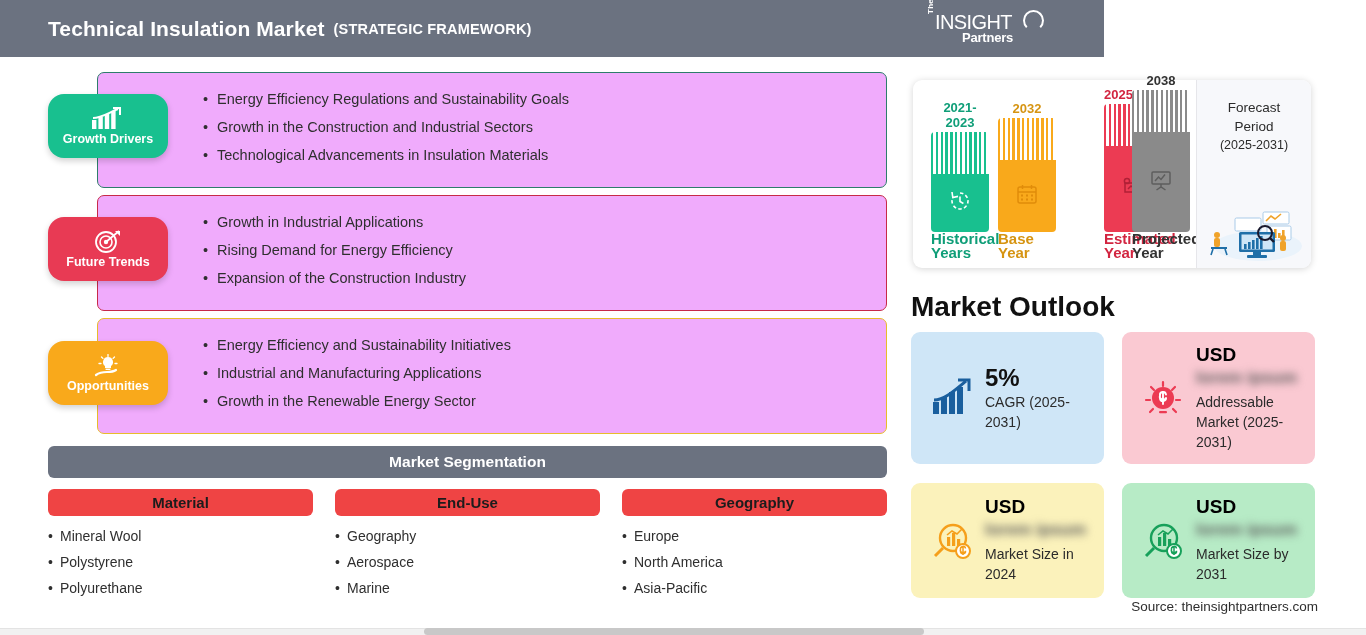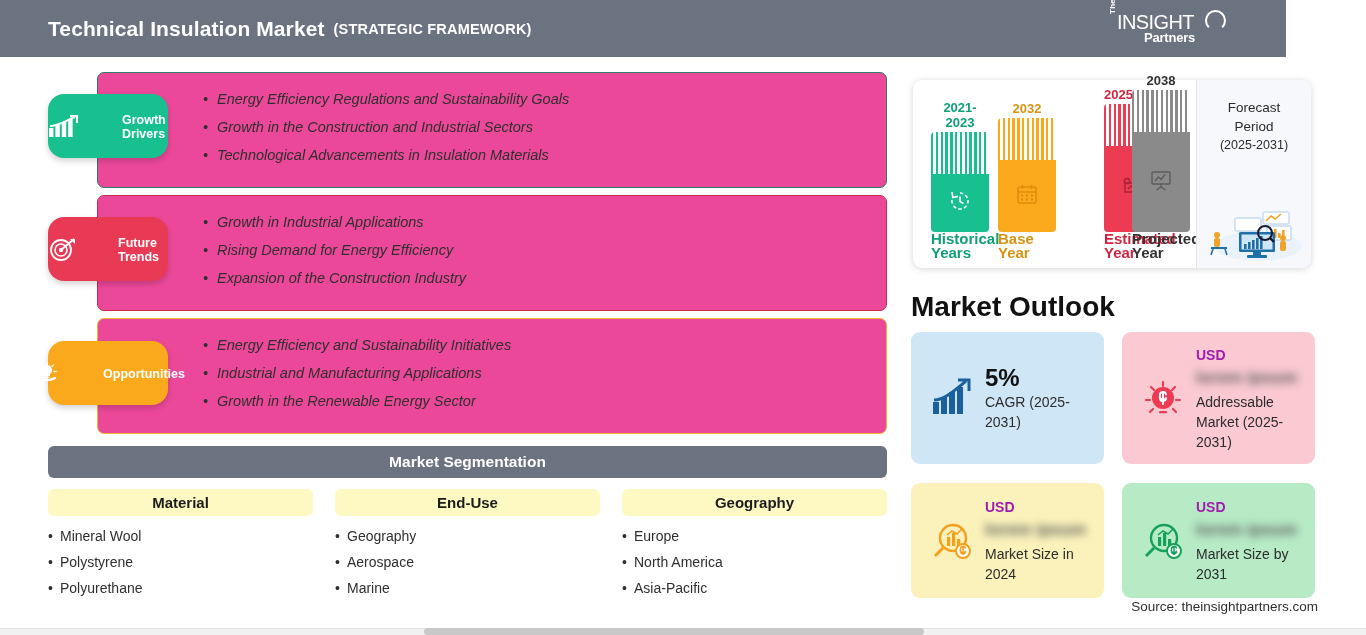--- a/index.html
+++ b/index.html
@@ -6,21 +6,21 @@
   html, body {
     width: 1366px; height: 635px;
     font-family: "Liberation Sans", sans-serif;
     background: #ffffff;
     overflow: hidden;
   }
   .page { position: relative; width: 1366px; height: 635px; background: #fff; }
 
   
   .header {
-    position: absolute; left: 0; top: 0; width: 1286px; height: 57px;
+    position: absolute; left: 0; top: 0; width: 1104px; height: 57px;
     background: #6b7280; display: flex; align-items: center;
   }
   .header-title {
     margin-left: 48px; color: #ffffff; font-size: 21px; font-weight: bold;
     letter-spacing: .1px;
   }
   .header-sub {
     color: #ffffff; font-size: 14.5px; font-weight: bold; margin-left: 9px;
     letter-spacing: .2px;
   }
@@ -42,56 +42,56 @@
   }
   .logo .arc {
     position: absolute; left: 97px; top: 1px; width: 21px; height: 21px;
     border: 2.5px solid #fff; border-radius: 50%; border-bottom-color: transparent;
   }
 
   
   .pillar { position: absolute; }
   .pillar-box {
     position: absolute; left: 97px; width: 790px;
-    border: 1px solid #2e7d6b; border-radius: 7px; background: #ec4899; font-style: italic;
+    border: 1px solid #2e7d6b; border-radius: 7px; background: #f0abfc;
   }
   .pillar-box.red { border-color: #c72a48; }
   .pillar-box.amber { border-color: #e8bc2a; }
   .pillar-list { padding: 12px 0 12px 105px; }
   .pillar-list li {
     list-style: none; font-size: 14.5px; color: #2f2f2f; line-height: 28px;
     position: relative; padding-left: 14px;
   }
   .pillar-list li::before {
     content: "\2022"; position: absolute; left: 0; top: 0; color: #2f2f2f;
   }
   .badge {
     position: absolute; left: 48px; width: 120px; height: 64px; border-radius: 16px;
-    color: #fff; display: flex; flex-direction: row; align-items: center;
-    justify-content: center; box-shadow: 0 3px 6px rgba(0,0,0,.18); z-index: 4; gap: 40px;
+    color: #fff; display: flex; flex-direction: column; align-items: center;
+    justify-content: center; box-shadow: 0 3px 6px rgba(0,0,0,.18); z-index: 4;
   }
   .badge.green { background: #18c08f; }
   .badge.red { background: #e83a54; }
   .badge.amber { background: #f9a91b; }
   .badge-label { font-size: 12.5px; font-weight: bold; margin-top: 2px; }
   .badge-icon { height: 23px; display: flex; align-items: flex-end; }
 
   
   .seg-header {
     position: absolute; left: 48px; top: 446px; width: 839px; height: 32px;
     background: #6b7280; border-radius: 6px; color: #fff; font-size: 15.5px;
     font-weight: bold; display: flex; align-items: center; justify-content: center;
   }
   .seg-cols {
     position: absolute; left: 48px; top: 489px; width: 839px;
     display: flex; gap: 22px;
   }
   .seg-col { width: 265px; }
   .seg-pill {
-    height: 27px; background: #fef9c3; border-radius: 6px; display: flex;
+    height: 27px; background: #ef4444; border-radius: 6px; display: flex;
     align-items: center; justify-content: center; font-size: 15px;
     font-weight: bold; color: #1c1c1c;
   }
   .seg-items { margin-top: 10px; }
   .seg-items li {
     list-style: none; font-size: 14px; color: #2f2f2f; line-height: 20px;
     position: relative; padding-left: 12px; margin-bottom: 6px;
   }
   .seg-items li::before {
     content: "\2022"; position: absolute; left: 0; top: 0;
@@ -136,21 +136,21 @@
     position: absolute; left: 911px; top: 291px; font-size: 28px;
     font-weight: bold; color: #111;
   }
   .card {
     position: absolute; border-radius: 9px; padding: 0;
   }
   .card-inner { display: flex; align-items: center; height: 100%; padding: 0 14px; }
   .card-icon { width: 54px; flex: none; display: flex; justify-content: center; }
   .card-text { flex: 1; padding-left: 6px; }
   .card-big { font-size: 24px; font-weight: bold; color: #111; line-height: 28px; }
-  .card-usd { font-size: 14px; font-weight: bold; color: #a21caf; line-height: 20px; }
+  .card-usd { font-size: 19px; font-weight: bold; color: #000000; line-height: 20px; }
   .card-sub { font-size: 14px; color: #2b2b2b; line-height: 20px; }
   .blurred {
     font-size: 17px; font-weight: bold; color: #5a5a5a;
     filter: blur(4.2px); line-height: 22px; margin: 2px 0 3px;
     user-select: none;
   }
   .source {
     position: absolute; right: 48px; top: 599px; font-size: 13.5px; color: #2f2f2f;
   }
   .scroll-track {

